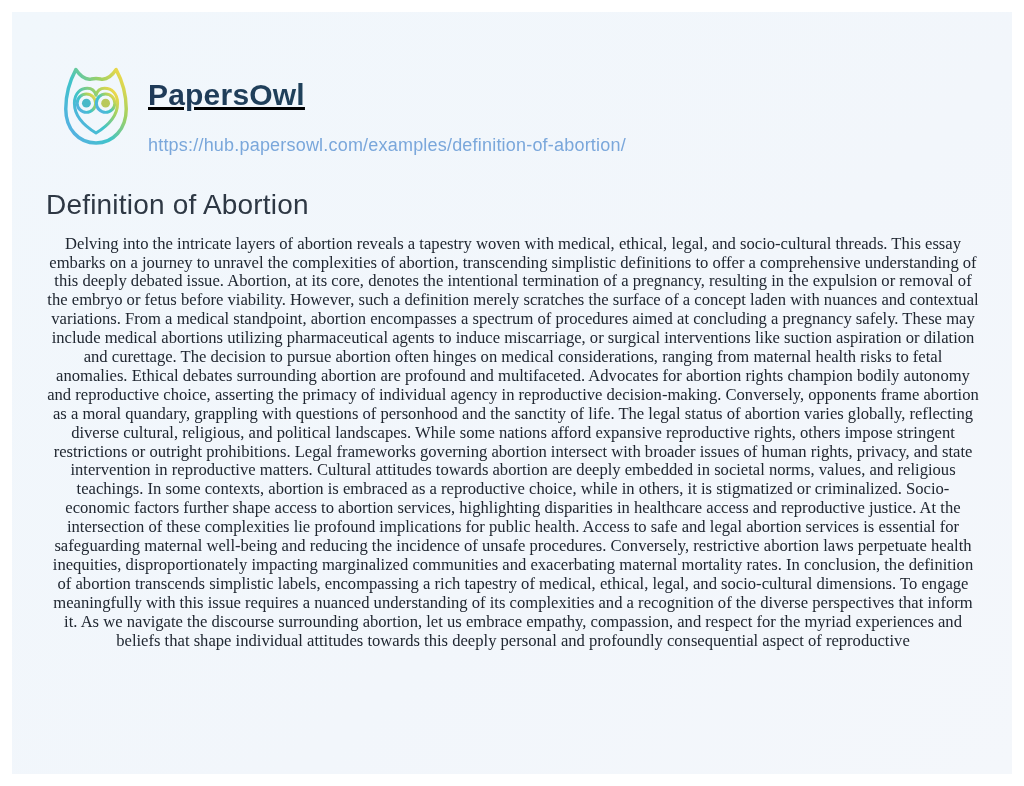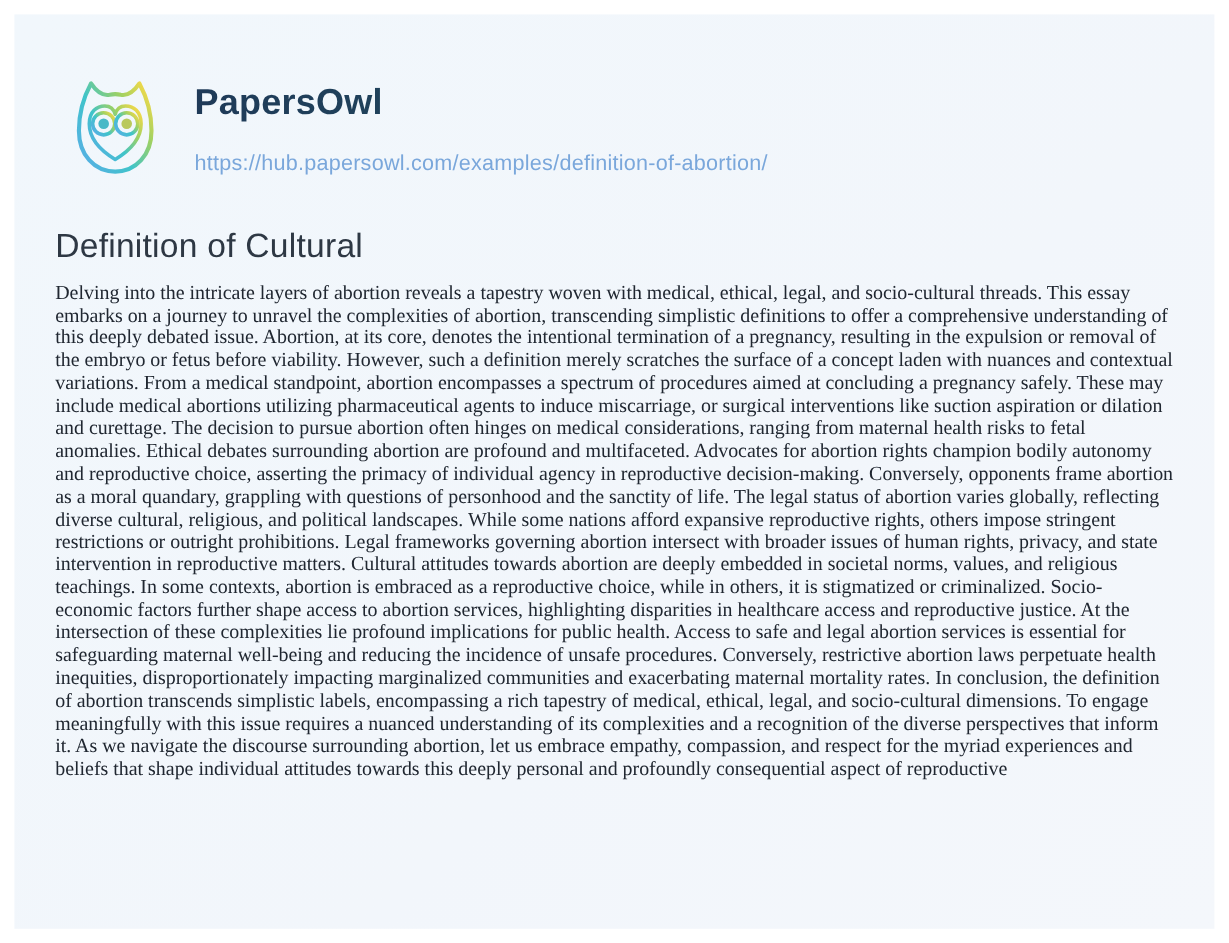--- a/index.html
+++ b/index.html
@@ -16,22 +16,23 @@
     top: 12px;
     width: 1000px;
     height: 762px;
     background: linear-gradient(135deg, #f1f7fc 0%, #f2f6fb 60%, #f4f7fb 100%);
   }
   .site-header {
     position: absolute;
     left: 36px;
     top: 46px;
     display: flex;
-    align-items: center;
-    gap: 18px;
+    align-items: flex-end;
+    gap: 4px;
+    text-decoration: underline;
   }
   .logo-box {
     width: 96px;
     height: 98px;
     flex: 0 0 auto;
   }
   .brand-block { padding-top: 2px; }
   .brand-name {
     font-size: 30px;
     font-weight: bold;
@@ -61,21 +62,21 @@
   }
   .article-body {
     position: absolute;
     left: 34px;
     top: 206px;
     width: 934px;
     font-family: "Liberation Serif", serif;
     font-size: 16.6px;
     line-height: 18.9px;
     color: #202731;
-    text-align: left;
+    text-align: center;
   }
 </style>
 </head>
 <body>
 
 <div class="panel">
 
   <div class="site-header">
 
     <div class="logo-box">
@@ -98,17 +99,17 @@
       </svg>
     </div>
 
     <div class="brand-block">
       <div class="brand-name">PapersOwl</div>
       <a class="brand-url" href="#">https://hub.papersowl.com/examples/definition-of-abortion/</a>
     </div>
 
   </div>
 
-  <h1 class="article-title">Definition of Cultural</h1>
+  <h1 class="article-title">Definition of Abortion</h1>
 
   <p class="article-body">Delving into the intricate layers of abortion reveals a tapestry woven with medical, ethical, legal, and socio-cultural threads. This essay embarks on a journey to unravel the complexities of abortion, transcending simplistic definitions to offer a comprehensive understanding of this deeply debated issue. Abortion, at its core, denotes the intentional termination of a pregnancy, resulting in the expulsion or removal of the embryo or fetus before viability. However, such a definition merely scratches the surface of a concept laden with nuances and contextual variations. From a medical standpoint, abortion encompasses a spectrum of procedures aimed at concluding a pregnancy safely. These may include medical abortions utilizing pharmaceutical agents to induce miscarriage, or surgical interventions like suction aspiration or dilation and curettage. The decision to pursue abortion often hinges on medical considerations, ranging from maternal health risks to fetal anomalies. Ethical debates surrounding abortion are profound and multifaceted. Advocates for abortion rights champion bodily autonomy and reproductive choice, asserting the primacy of individual agency in reproductive decision-making. Conversely, opponents frame abortion as a moral quandary, grappling with questions of personhood and the sanctity of life. The legal status of abortion varies globally, reflecting diverse cultural, religious, and political landscapes. While some nations afford expansive reproductive rights, others impose stringent restrictions or outright prohibitions. Legal frameworks governing abortion intersect with broader issues of human rights, privacy, and state intervention in reproductive matters. Cultural attitudes towards abortion are deeply embedded in societal norms, values, and religious teachings. In some contexts, abortion is embraced as a reproductive choice, while in others, it is stigmatized or criminalized. Socio-economic factors further shape access to abortion services, highlighting disparities in healthcare access and reproductive justice. At the intersection of these complexities lie profound implications for public health. Access to safe and legal abortion services is essential for safeguarding maternal well-being and reducing the incidence of unsafe procedures. Conversely, restrictive abortion laws perpetuate health inequities, disproportionately impacting marginalized communities and exacerbating maternal mortality rates. In conclusion, the definition of abortion transcends simplistic labels, encompassing a rich tapestry of medical, ethical, legal, and socio-cultural dimensions. To engage meaningfully with this issue requires a nuanced understanding of its complexities and a recognition of the diverse perspectives that inform it. As we navigate the discourse surrounding abortion, let us embrace empathy, compassion, and respect for the myriad experiences and beliefs that shape individual attitudes towards this deeply personal and profoundly consequential aspect of reproductive</p>
 
 </div>
 
 </body></html>

